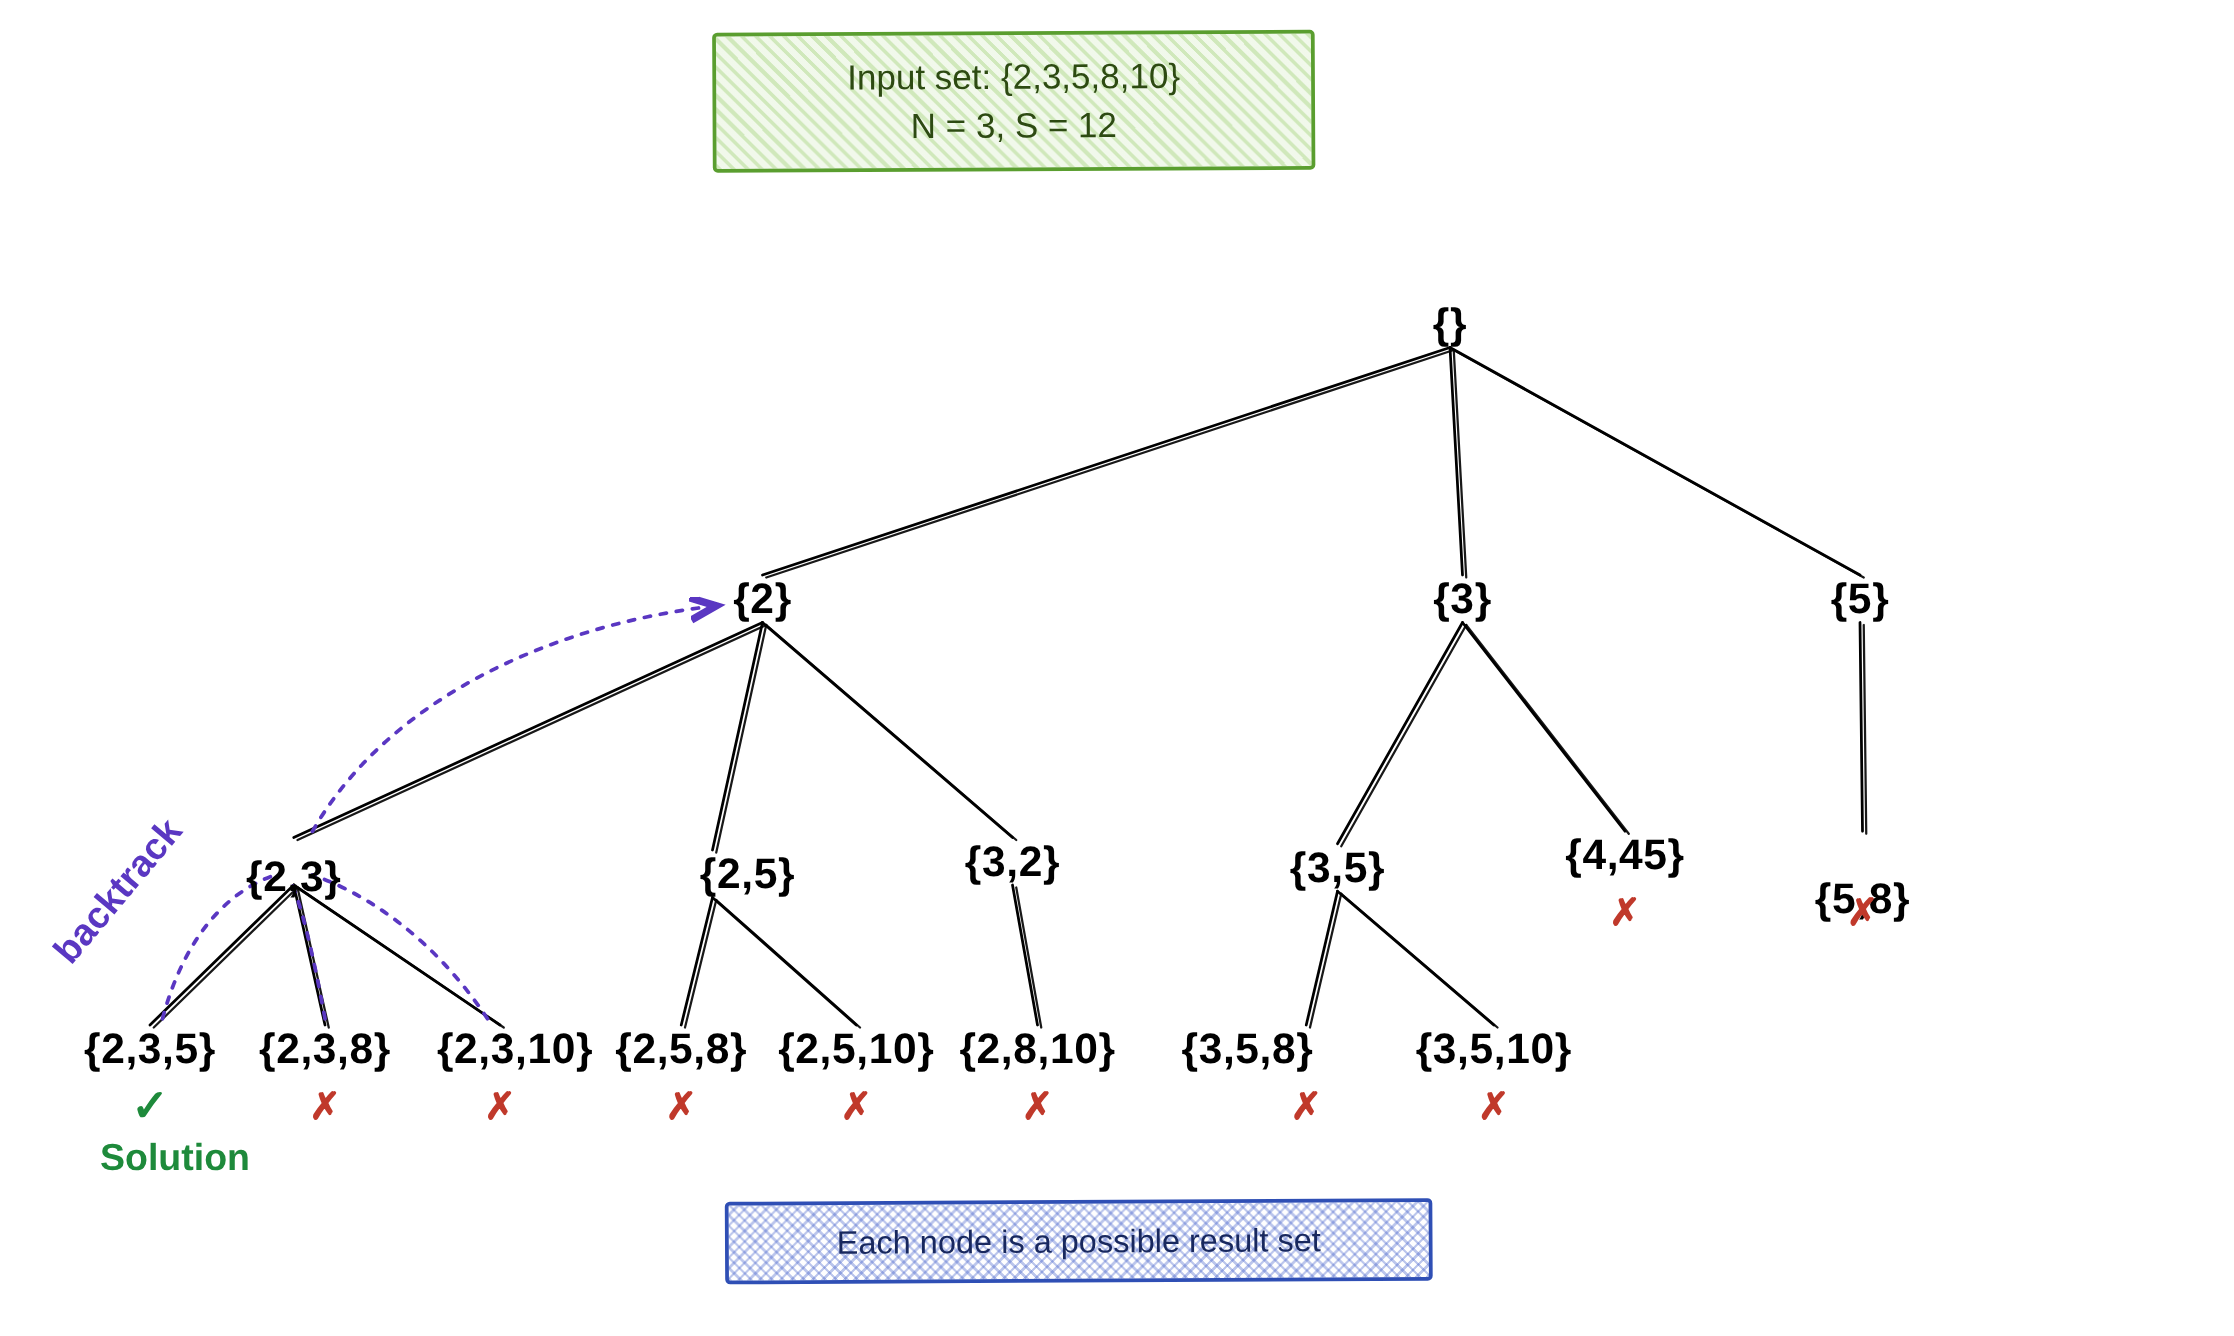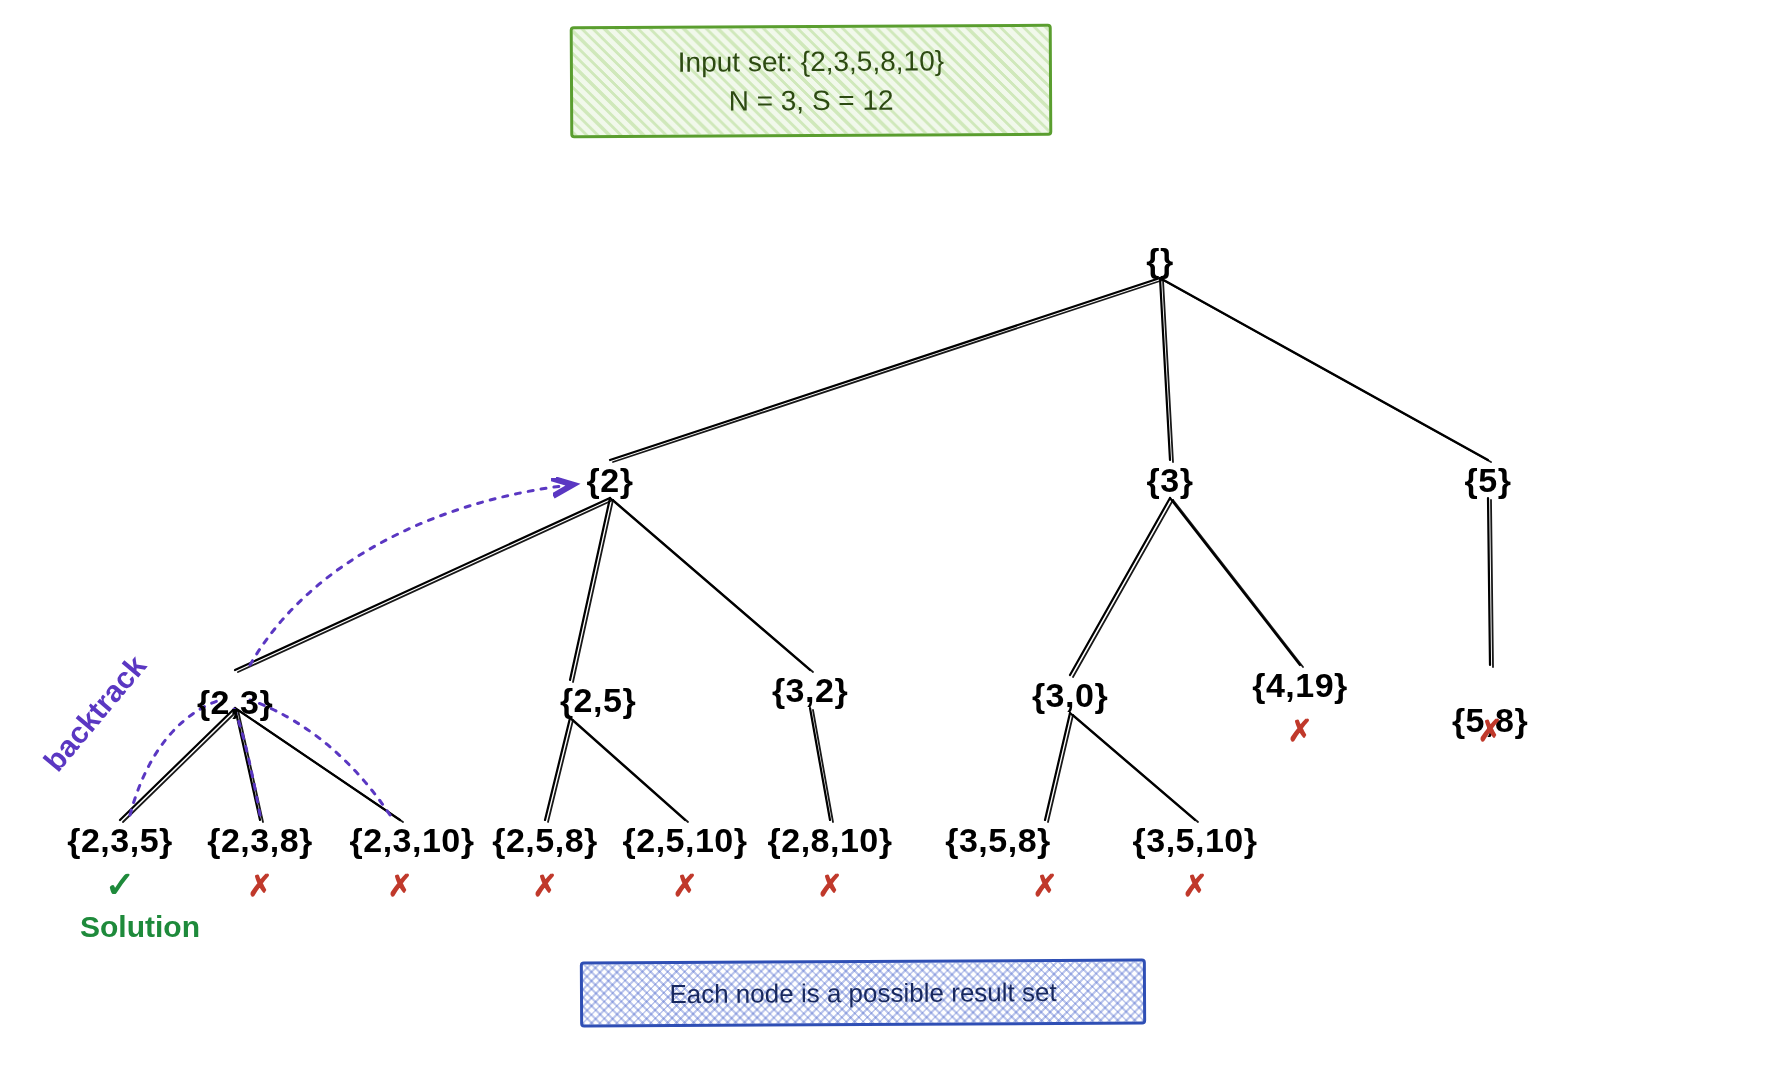--- a/index.html
+++ b/index.html
@@ -150,22 +150,22 @@
   </svg>
 
   <div id="nodes">
       <div class="node" id="node-root" style="left: 1160px; top: 260px;">{}</div>
       <div class="node" id="node-n2" style="left: 610px; top: 480px;">{2}</div>
       <div class="node" id="node-n3" style="left: 1170px; top: 480px;">{3}</div>
       <div class="node" id="node-n5" style="left: 1488px; top: 480px;">{5}</div>
       <div class="node" id="node-n23" style="left: 235px; top: 690px; margin-top: 12px;">{2,3}</div>
       <div class="node" id="node-n25" style="left: 598px; top: 700px;">{2,5}</div>
       <div class="node" id="node-n28" style="left: 810px; top: 690px;">{3,2}</div>
-      <div class="node" id="node-n35" style="left: 1070px; top: 695px;">{3,0}</div>
-      <div class="node" id="node-n310" style="left: 1300px; top: 685px;">{4,19}</div>
+      <div class="node" id="node-n35" style="left: 1070px; top: 695px;">{3,5}</div>
+      <div class="node" id="node-n310" style="left: 1300px; top: 685px;">{4,45}</div>
       <div class="node" id="node-n58" style="left: 1490px; top: 720px;">{5,8}</div>
       <div class="node" id="node-n235" style="left: 120px; top: 840px;">{2,3,5}</div>
       <div class="node" id="node-n238" style="left: 260px; top: 840px; text-align: right;">{2,3,8}</div>
       <div class="node" id="node-n2310" style="left: 412px; top: 840px;">{2,3,10}</div>
       <div class="node" id="node-n258" style="left: 545px; top: 840px;">{2,5,8}</div>
       <div class="node" id="node-n2510" style="left: 685px; top: 840px;">{2,5,10}</div>
       <div class="node" id="node-n2810" style="left: 830px; top: 840px;">{2,8,10}</div>
       <div class="node" id="node-n358" style="left: 998px; top: 840px;">{3,5,8}</div>
       <div class="node" id="node-n3510" style="left: 1195px; top: 840px; text-align: center;">{3,5,10}</div>
     </div>

